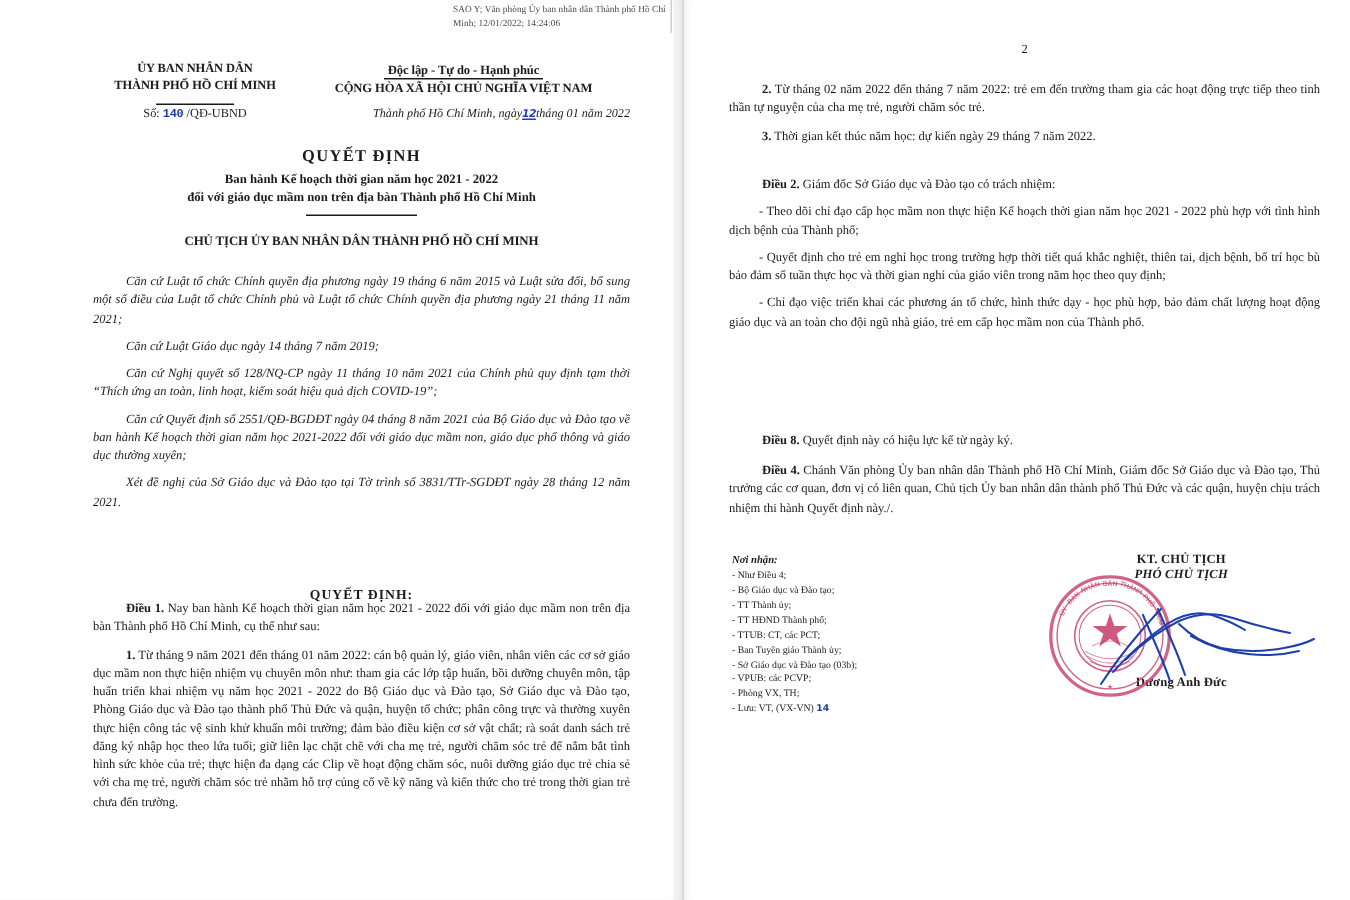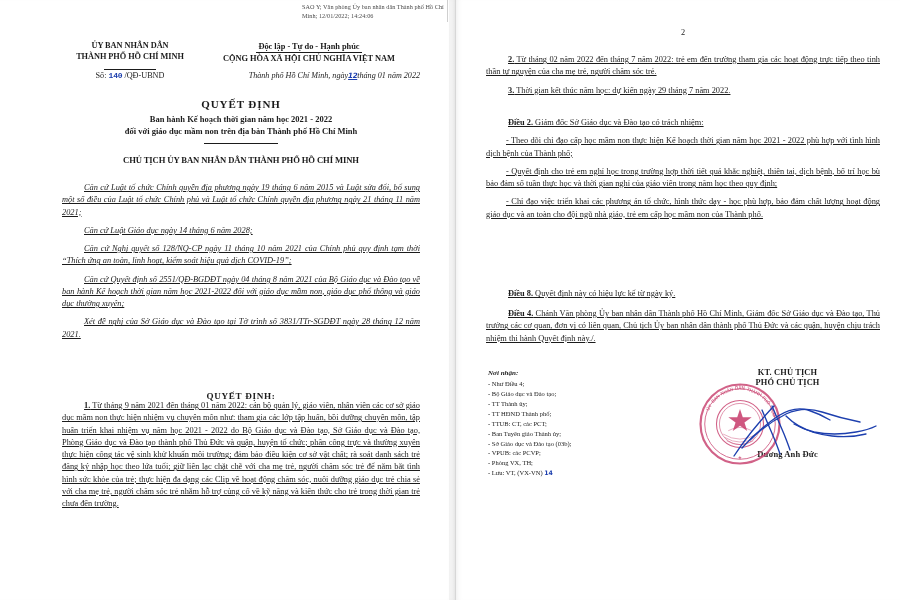--- a/index.html
+++ b/index.html
@@ -186,21 +186,21 @@
     position: absolute;
     left: 62px;
     top: 155px;
     width: 358px;
     text-align: center;
     font-size: 8.6px;
     font-weight: bold;
     letter-spacing: -0.1px;
   }
 
-  .para { margin-bottom: 6px; text-decoration: underline; }
+  .para { margin-bottom: 6px; }
   .para:last-child { margin-bottom: 0; }
   .indent { text-indent: 22px; }
   .dash { text-indent: 20px; }
 
   .qd-heading {
     text-align: center;
     font-weight: bold;
     font-size: 9.1px;
     letter-spacing: 0.7px;
     margin: 9px 0 8px 0;
@@ -246,20 +246,21 @@
   .sig-line1 {
     font-size: 8.4px;
     font-weight: bold;
     letter-spacing: 0.15px;
   }
   .sig-line2 {
     font-size: 8.4px;
     font-weight: bold;
     letter-spacing: 0.15px;
     margin-top: 1px;
+    font-style: italic;
   }
   .sig-name {
     font-size: 8.5px;
     font-weight: bold;
     margin-top: 62px;
     letter-spacing: 0.1px;
   }
   .seal {
     position: absolute;
     left: 8px;
@@ -324,31 +325,34 @@
       <div>Ban hành Kế hoạch thời gian năm học 2021 - 2022</div>
       <div>đối với giáo dục mầm non trên địa bàn Thành phố Hồ Chí Minh</div>
     </div>
     <div class="title-rule"></div>
   </div>
 
   <div class="chutich">CHỦ TỊCH ỦY BAN NHÂN DÂN THÀNH PHỐ HỒ CHÍ MINH</div>
 
   <div class="doc l-body" style="top:182px;">
     <div class="para indent i">Căn cứ Luật tổ chức Chính quyền địa phương ngày 19 tháng 6 năm 2015 và Luật sửa đổi, bổ sung một số điều của Luật tổ chức Chính phủ và Luật tổ chức Chính quyền địa phương ngày 21 tháng 11 năm 2021;</div>
-    <div class="para indent i">Căn cứ Luật Giáo dục ngày 14 tháng 6 năm 2028;</div>
+    <div class="para indent i">Căn cứ Luật Giáo dục ngày 14 tháng 7 năm 2019;</div>
     <div class="para indent i">Căn cứ Nghị quyết số 128/NQ-CP ngày 11 tháng 10 năm 2021 của Chính phủ quy định tạm thời “Thích ứng an toàn, linh hoạt, kiểm soát hiệu quả dịch COVID-19”;</div>
     <div class="para indent i">Căn cứ Quyết định số 2551/QĐ-BGDĐT ngày 04 tháng 8 năm 2021 của Bộ Giáo dục và Đào tạo về ban hành Kế hoạch thời gian năm học 2021-2022 đối với giáo dục mầm non, giáo dục phổ thông và giáo dục thường xuyên;</div>
     <div class="para indent i">Xét đề nghị của Sở Giáo dục và Đào tạo tại Tờ trình số 3831/TTr-SGDĐT ngày 28 tháng 12 năm 2021.</div>
   </div>
 
   <div class="doc l-body" style="top:381px;">
     <div class="qd-heading">QUYẾT ĐỊNH:</div>
   </div>
 
   <div class="doc l-body" style="top:400px;">
+    <div class="para indent">
+      <span class="b">Điều 1.</span><span> Nay ban hành Kế hoạch thời gian năm học 2021 - 2022 đối với giáo dục mầm non trên địa bàn Thành phố Hồ Chí Minh, cụ thể như sau:</span>
+    </div>
     <div class="para indent">
       <span class="b">1.</span><span> Từ tháng 9 năm 2021 đến tháng 01 năm 2022: cán bộ quản lý, giáo viên, nhân viên các cơ sở giáo dục mầm non thực hiện nhiệm vụ chuyên môn như: tham gia các lớp tập huấn, bồi dưỡng chuyên môn, tập huấn triển khai nhiệm vụ năm học 2021 - 2022 do Bộ Giáo dục và Đào tạo, Sở Giáo dục và Đào tạo, Phòng Giáo dục và Đào tạo thành phố Thủ Đức và quận, huyện tổ chức; phân công trực và thường xuyên thực hiện công tác vệ sinh khử khuẩn môi trường; đảm bảo điều kiện cơ sở vật chất; rà soát danh sách trẻ đăng ký nhập học theo lứa tuổi; giữ liên lạc chặt chẽ với cha mẹ trẻ, người chăm sóc trẻ để nắm bắt tình hình sức khỏe của trẻ; thực hiện đa dạng các Clip về hoạt động chăm sóc, nuôi dưỡng giáo dục trẻ chia sẻ với cha mẹ trẻ, người chăm sóc trẻ nhằm hỗ trợ củng cố về kỹ năng và kiến thức cho trẻ trong thời gian trẻ chưa đến trường.</span>
     </div>
   </div>
 
   <div class="pagenum">2</div>
 
   <div class="doc r-body" style="top:54px;">
     <div class="para indent">
       <span class="b">2.</span><span> Từ tháng 02 năm 2022 đến tháng 7 năm 2022: trẻ em đến trường tham gia các hoạt động trực tiếp theo tinh thần tự nguyện của cha mẹ trẻ, người chăm sóc trẻ.</span>

